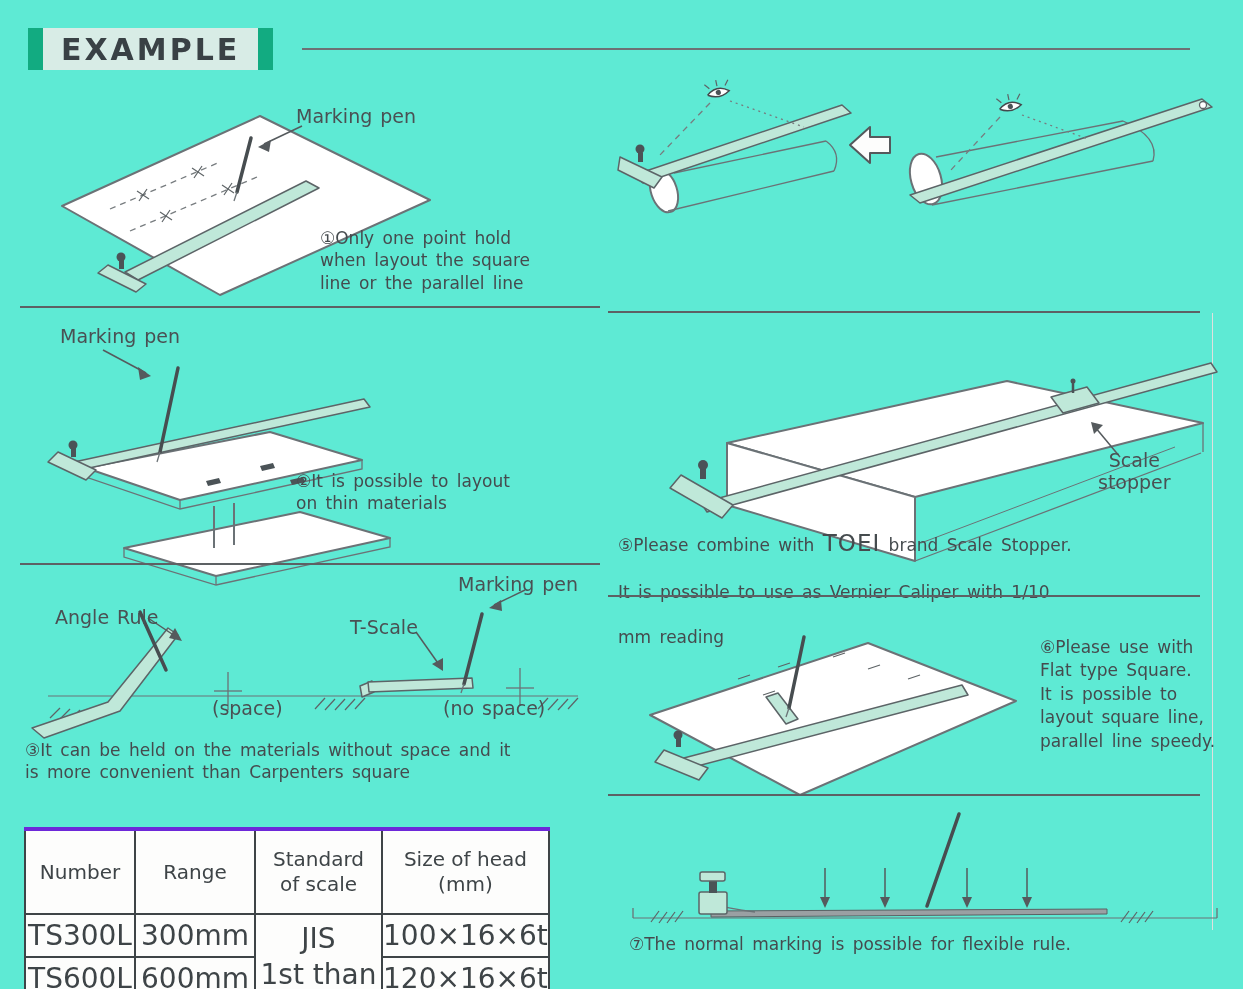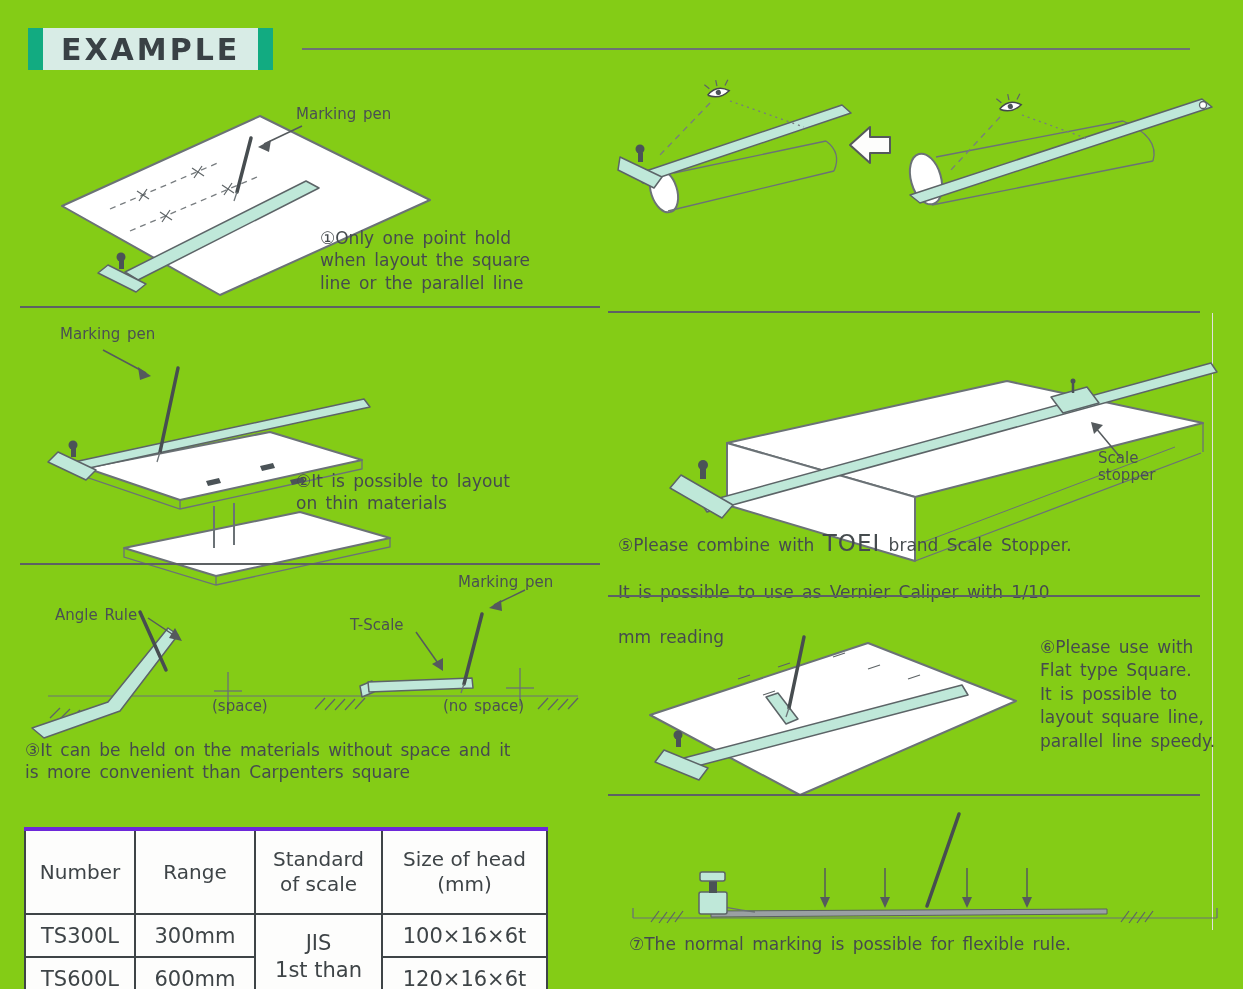--- a/index.html
+++ b/index.html
@@ -1,41 +1,41 @@
 <!DOCTYPE html>
 <html><head>
 <meta charset="utf-8">
 <style>
   html,body{margin:0;padding:0;background:#ffffff;}
   .page{
-    position:relative;width:1243px;height:989px;background:#84cc16;
+    position:relative;width:1243px;height:989px;background:#5eead4;
     font-family:"DejaVu Sans","Liberation Sans",sans-serif;color:#41484b;overflow:hidden;
   }
   .abs{position:absolute;}
   
   .banner{display:flex;align-items:stretch;height:42px;}
   .banner .block{width:15px;background:#12ab81;}
   .banner .bar{background:#d8ece6;display:flex;align-items:center;padding:0 18px;}
   .banner .bar span{font-size:30px;font-weight:600;letter-spacing:3px;color:#394145;}
   .hline{height:2px;background:#6d7174;}
   .divider{height:2px;background:#5d6164;}
   .vfaint{width:1px;background:#e0e0de;}
   
   .caption{font-size:17px;line-height:1.32;white-space:pre-line;color:#454b4e;word-spacing:3px;}
-  .label{font-size:15px;line-height:1.15;white-space:pre-line;color:#4a5053;word-spacing:2px;z-index:3;}
+  .label{font-size:19px;line-height:1.15;white-space:pre-line;color:#4a5053;word-spacing:2px;z-index:3;text-align:center;}
   .brand{font-size:23px;letter-spacing:1px;}
   
   table.spec{border-collapse:collapse;table-layout:fixed;background:#fdfdfc;}
   table.spec th,table.spec td{
     border:2px solid #3e4447;text-align:center;vertical-align:middle;
     white-space:pre-line;font-weight:normal;color:#3e4447;padding:0;
   }
   table.spec{border-top:4px solid #6d28d9;border-bottom:4px solid #3e4447;margin-top:30px;}
   table.spec th{font-size:20px;line-height:1.25;height:82px;}
-  table.spec td{font-size:21px;height:41px;}
+  table.spec td{font-size:28px;height:41px;}
   td.merged{font-size:21px;line-height:1.3;}
   svg{position:absolute;overflow:visible;}
   svg .outline{fill:#ffffff;stroke:#6b7276;stroke-width:2;stroke-linejoin:round;}
   svg .teal{fill:#bfe8d9;stroke:#5c6467;stroke-width:1.5;stroke-linejoin:round;}
   svg .pen{stroke:#474d50;stroke-width:3.5;stroke-linecap:round;fill:none;}
   svg .thin{stroke:#6b7276;stroke-width:1.3;fill:none;}
   svg .dash{stroke:#777c7f;stroke-width:1.3;fill:none;stroke-dasharray:6 5;}
   svg .dots{stroke:#777c7f;stroke-width:1.3;fill:none;stroke-dasharray:2 4;}
   svg .arrowline{stroke:#555a5d;stroke-width:1.5;fill:none;}
   svg .ah{fill:#555a5d;stroke:none;}

